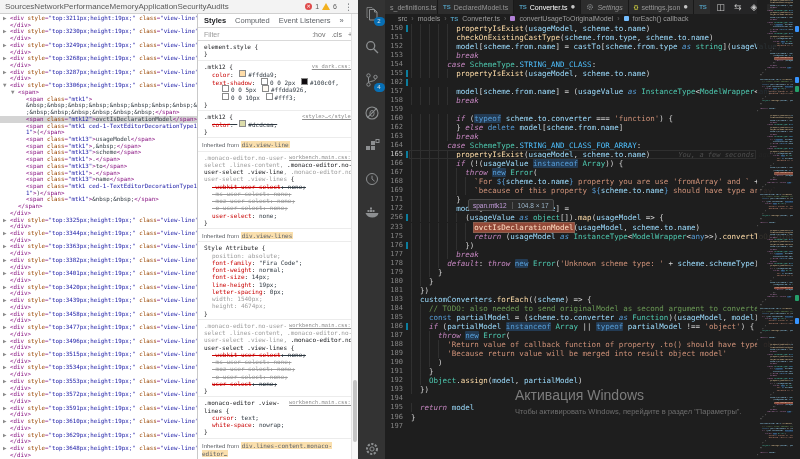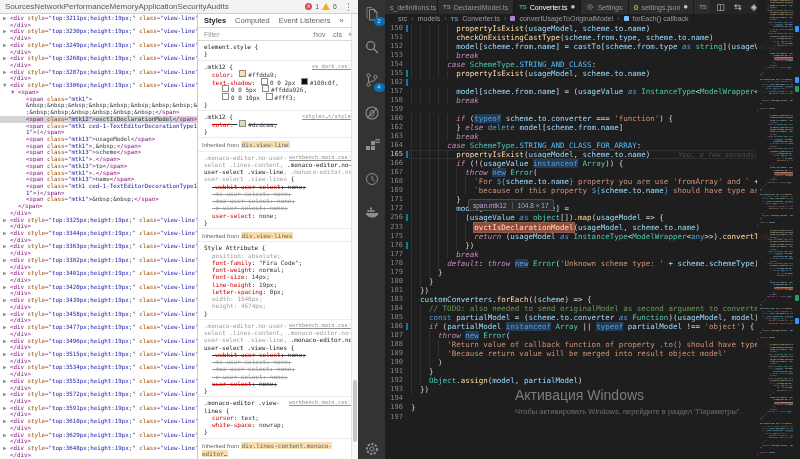--- a/index.html
+++ b/index.html
@@ -555,20 +555,24 @@
       </div>
       <div class="cl">
         <span class="lnum">193</span>
         <span class="ltext"><span class="guides">  </span><span class="p">})</span></span>
       </div>
       <div class="cl">
         <span class="lnum">194</span>
         <span class="ltext"></span>
       </div>
       <div class="cl">
+        <span class="lnum">195</span>
+        <span class="ltext"><span class="guides">  </span><span class="c">return</span><span class="p"> </span><span class="v">model</span></span>
+      </div>
+      <div class="cl">
         <span class="lnum">196</span>
         <span class="ltext"><span class="p">}</span></span>
       </div>
       <div class="cl">
         <span class="lnum">197</span>
         <span class="ltext"></span>
       </div>
     </div>
   <div class="minimap" id="minimap">
       <div class="mml"><span>          </span><span class="f">propertyIsExist</span><span class="p">(</span><span class="v">usageModel</span></div>

